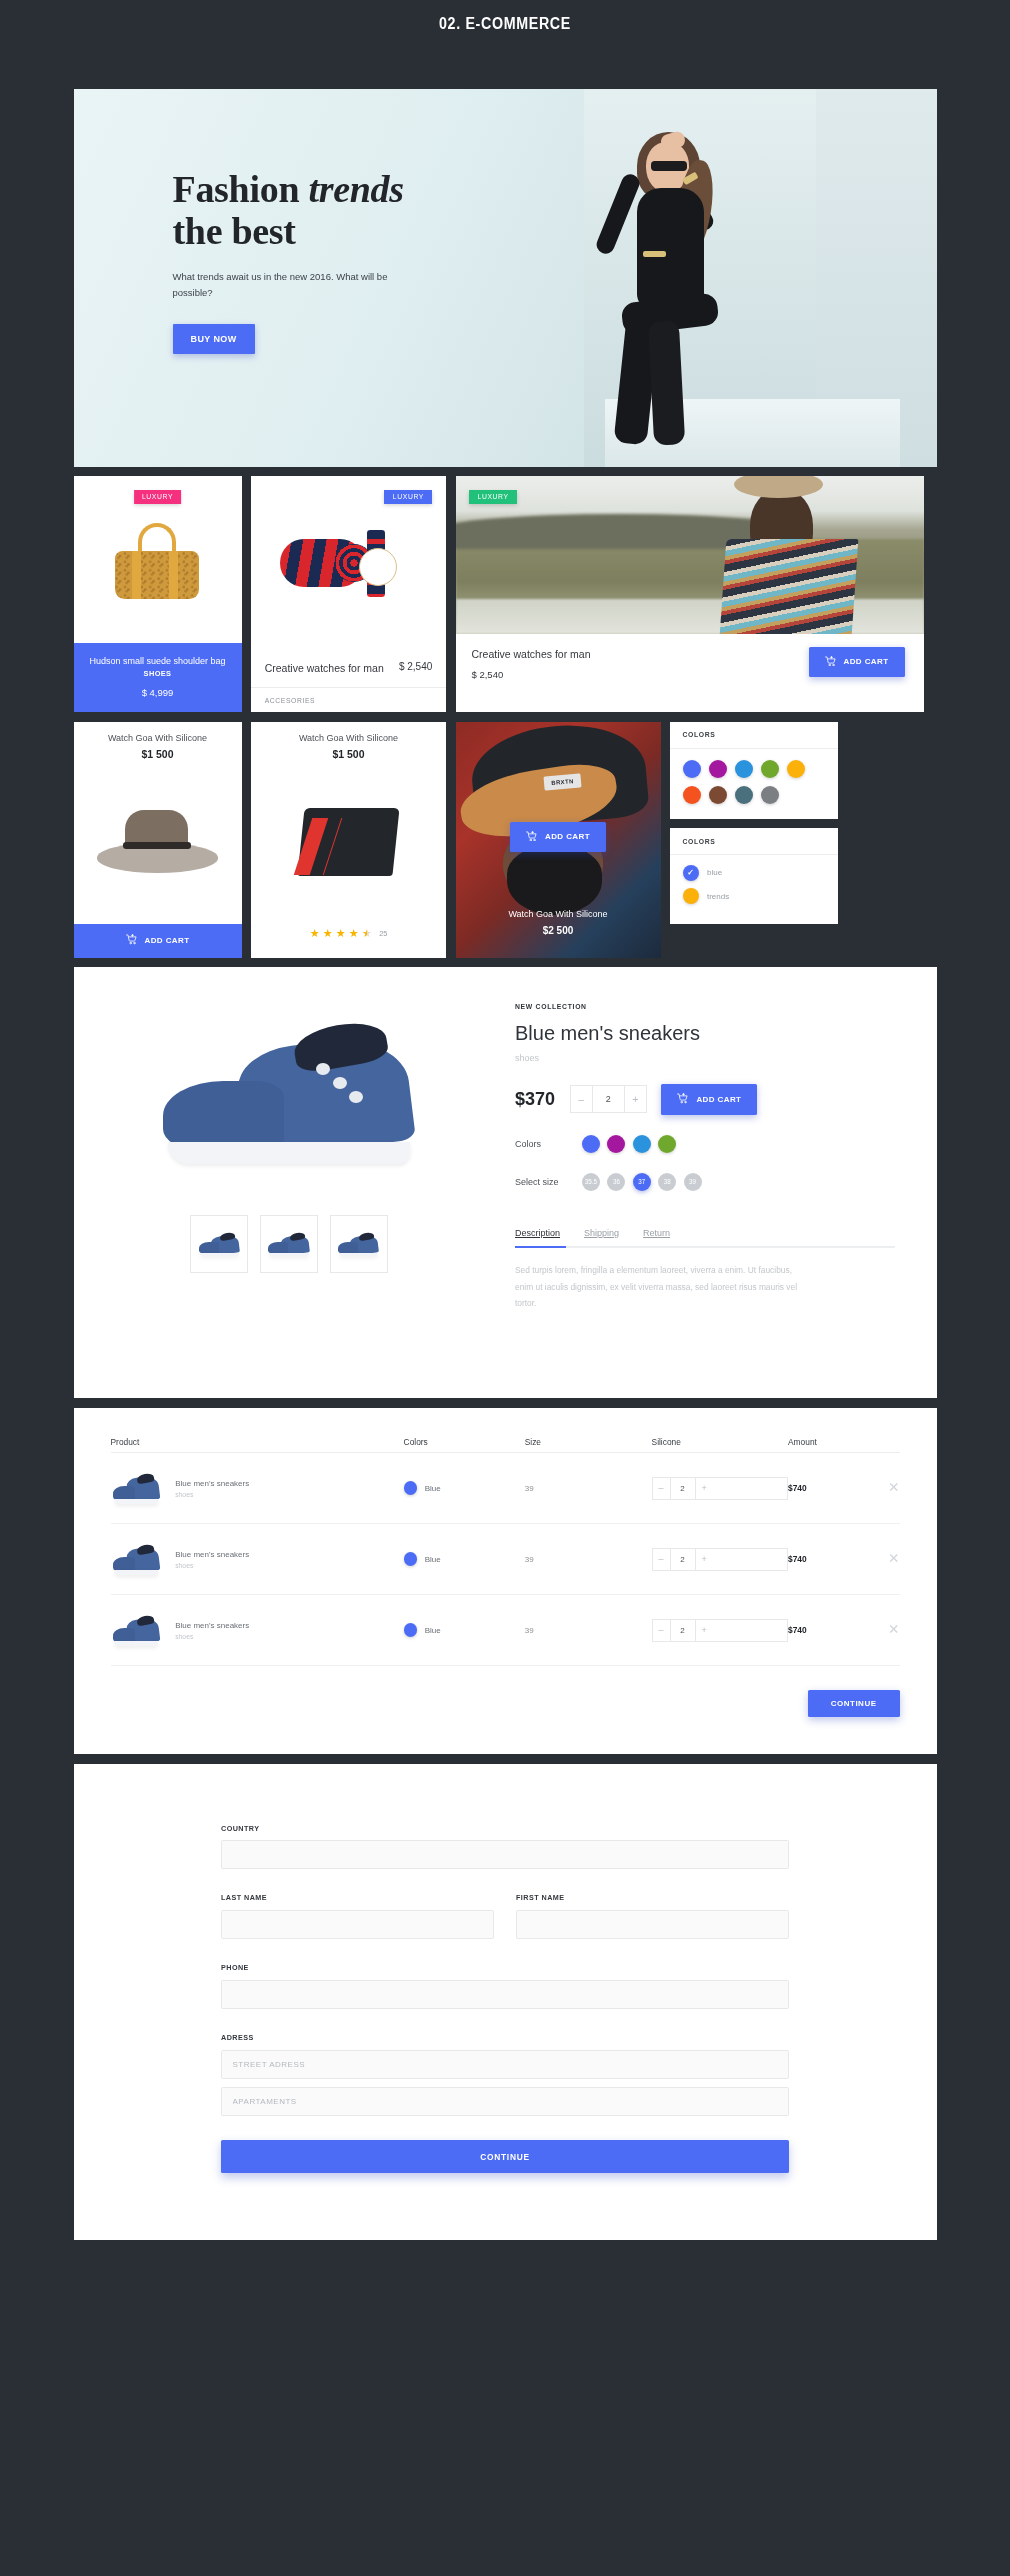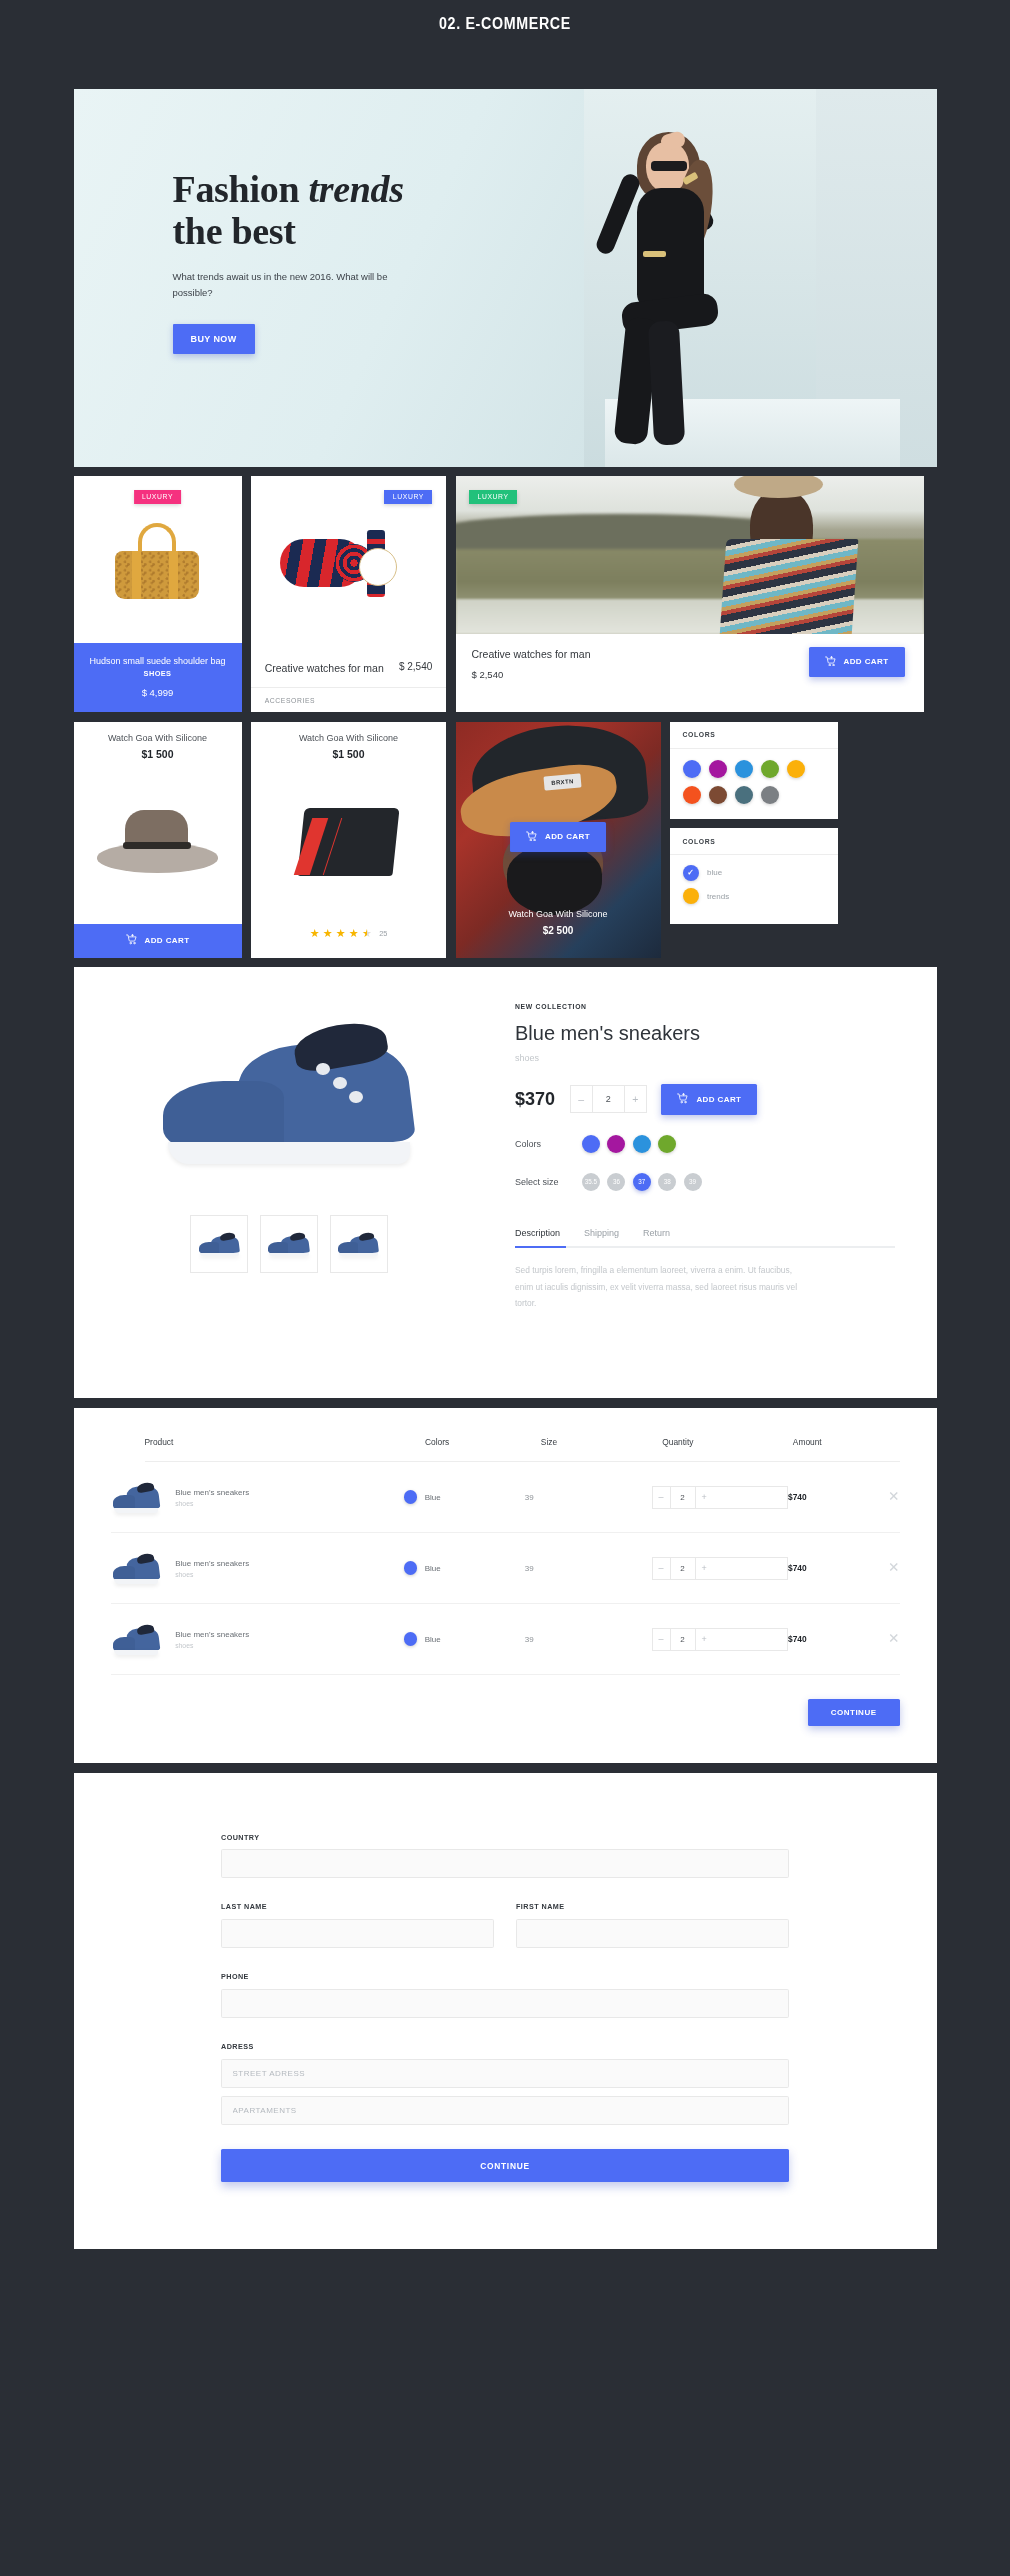--- a/index.html
+++ b/index.html
@@ -227,37 +227,37 @@
   .big-price { font-size: 18px; font-weight: bold; color: #22262b; }
   .stepper { display: flex; border: 0.5px solid #e8e8e8; height: 28px; }
   .stepper .sbtn { width: 21px; display: flex; align-items: center; justify-content: center; color: #b9bec4; font-size: 10.5px; cursor: pointer; }
   .stepper .sval { width: 33px; display: flex; align-items: center; justify-content: center; border-left: 0.5px solid #e8e8e8; border-right: 0.5px solid #e8e8e8; font-size: 9px; color: #4c5157; }
   .opt-row { display: flex; align-items: center; margin-top: 20px; }
   .opt-label { width: 67px; font-size: 9px; color: #4c5157; }
   .opt-dots { display: flex; gap: 7.4px; }
   .size-dot { width: 18px; height: 18px; border-radius: 50%; background: #c9cdd1; color: #fff; font-size: 6.3px; display: flex; align-items: center; justify-content: center; cursor: pointer; }
   .size-dot.sel { background: #4d6cf5; box-shadow: 0 1.6px 4.2px rgba(45,70,190,0.35); }
   .tabs { display: flex; gap: 24px; margin-top: 37px; }
-  .tab { font-size: 9px; color: #9aa0a6; padding-bottom: 8.4px; cursor: pointer; }
+  .tab { font-size: 9px; color: #9aa0a6; padding-bottom: 8.4px; cursor: pointer; text-decoration: underline; }
   .tab.active { color: #2f343a; }
   .tabline { height: 1.6px; background: #eceef0; position: relative; }
   .tabline .act { position: absolute; left: 0; top: 0; height: 1.6px; width: 51px; background: #4d6cf5; }
   .tabbody { margin-top: 14.7px; font-size: 8.4px; line-height: 1.95; color: #c3c7cb; max-width: 295px; }
 
   
   .shoe { position: relative; width: 100%; height: 100%; }
   .shoe .sole { position:absolute; left:6%; bottom:8%; width:88%; height:13%; background:#f2f4f7; border-radius:0 0 11.6px 21px; box-shadow: 0 2.1px 4.2px rgba(0,0,0,0.08); }
   .shoe .body1 { position:absolute; left:4%; bottom:16%; width:44%; height:40%; background:#3f5f96; border-radius:50% 24% 8% 30%; }
   .shoe .body2 { position:absolute; left:32%; bottom:16%; width:62%; height:62%; background:#44659e; border-radius:34% 46% 10% 14%; transform: rotate(-7deg); }
   .shoe .collar { position:absolute; left:52%; top:12%; width:34%; height:24%; background:#20283a; border-radius:50% 50% 30% 30%; transform: rotate(-10deg); }
   .shoe .lace { position:absolute; background:#e7eaef; border-radius:50%; width:5%; height:7%; }
 
   
   .cart { background: #fff; margin-top: 9.5px; padding: 29.5px 37px 37px; }
-  .cart-head { display: flex; padding-bottom: 14px; border-bottom: 0.5px solid #ededed; margin-left: 34px; }
+  .cart-head { display: flex; padding-bottom: 5px; border-bottom: 0.5px solid #ededed; }
   .cart-head div, .cart-row > div {
     font-family: "Liberation Sans Narrow", "Liberation Sans", sans-serif;
   }
   .ch { font-size: 8.4px; color: #3b4046; }
   .col-p { width: 305px; }
   .col-c { width: 126px; }
   .col-s { width: 132px; }
   .col-q { width: 142px; }
   .col-a { width: 84px; }
   .col-x { width: 32px; text-align: right; }
@@ -655,21 +655,21 @@
           </div>
         <div class="tabbody">Sed turpis lorem, fringilla a elementum laoreet, viverra a enim. Ut faucibus, enim ut iaculis dignissim, ex velit viverra massa, sed laoreet risus mauris vel tortor.</div>
       </div>
     </div>
 
     <div class="cart">
       <div class="cart-head">
         <div class="ch col-p">Product</div>
         <div class="ch col-c">Colors</div>
         <div class="ch col-s">Size</div>
-        <div class="ch col-q">Quantity</div>
+        <div class="ch col-q">Silicone</div>
         <div class="ch col-a">Amount</div>
         <div class="ch col-x"></div>
       </div>
 
       <div class="cart-row">
         <div class="col-p cart-prod">
           <div class="cart-thumb">
             <div class="shoe-big" style="width:51px;height:38px">
                 <div class="shoe">
                   <div class="body2"></div>

